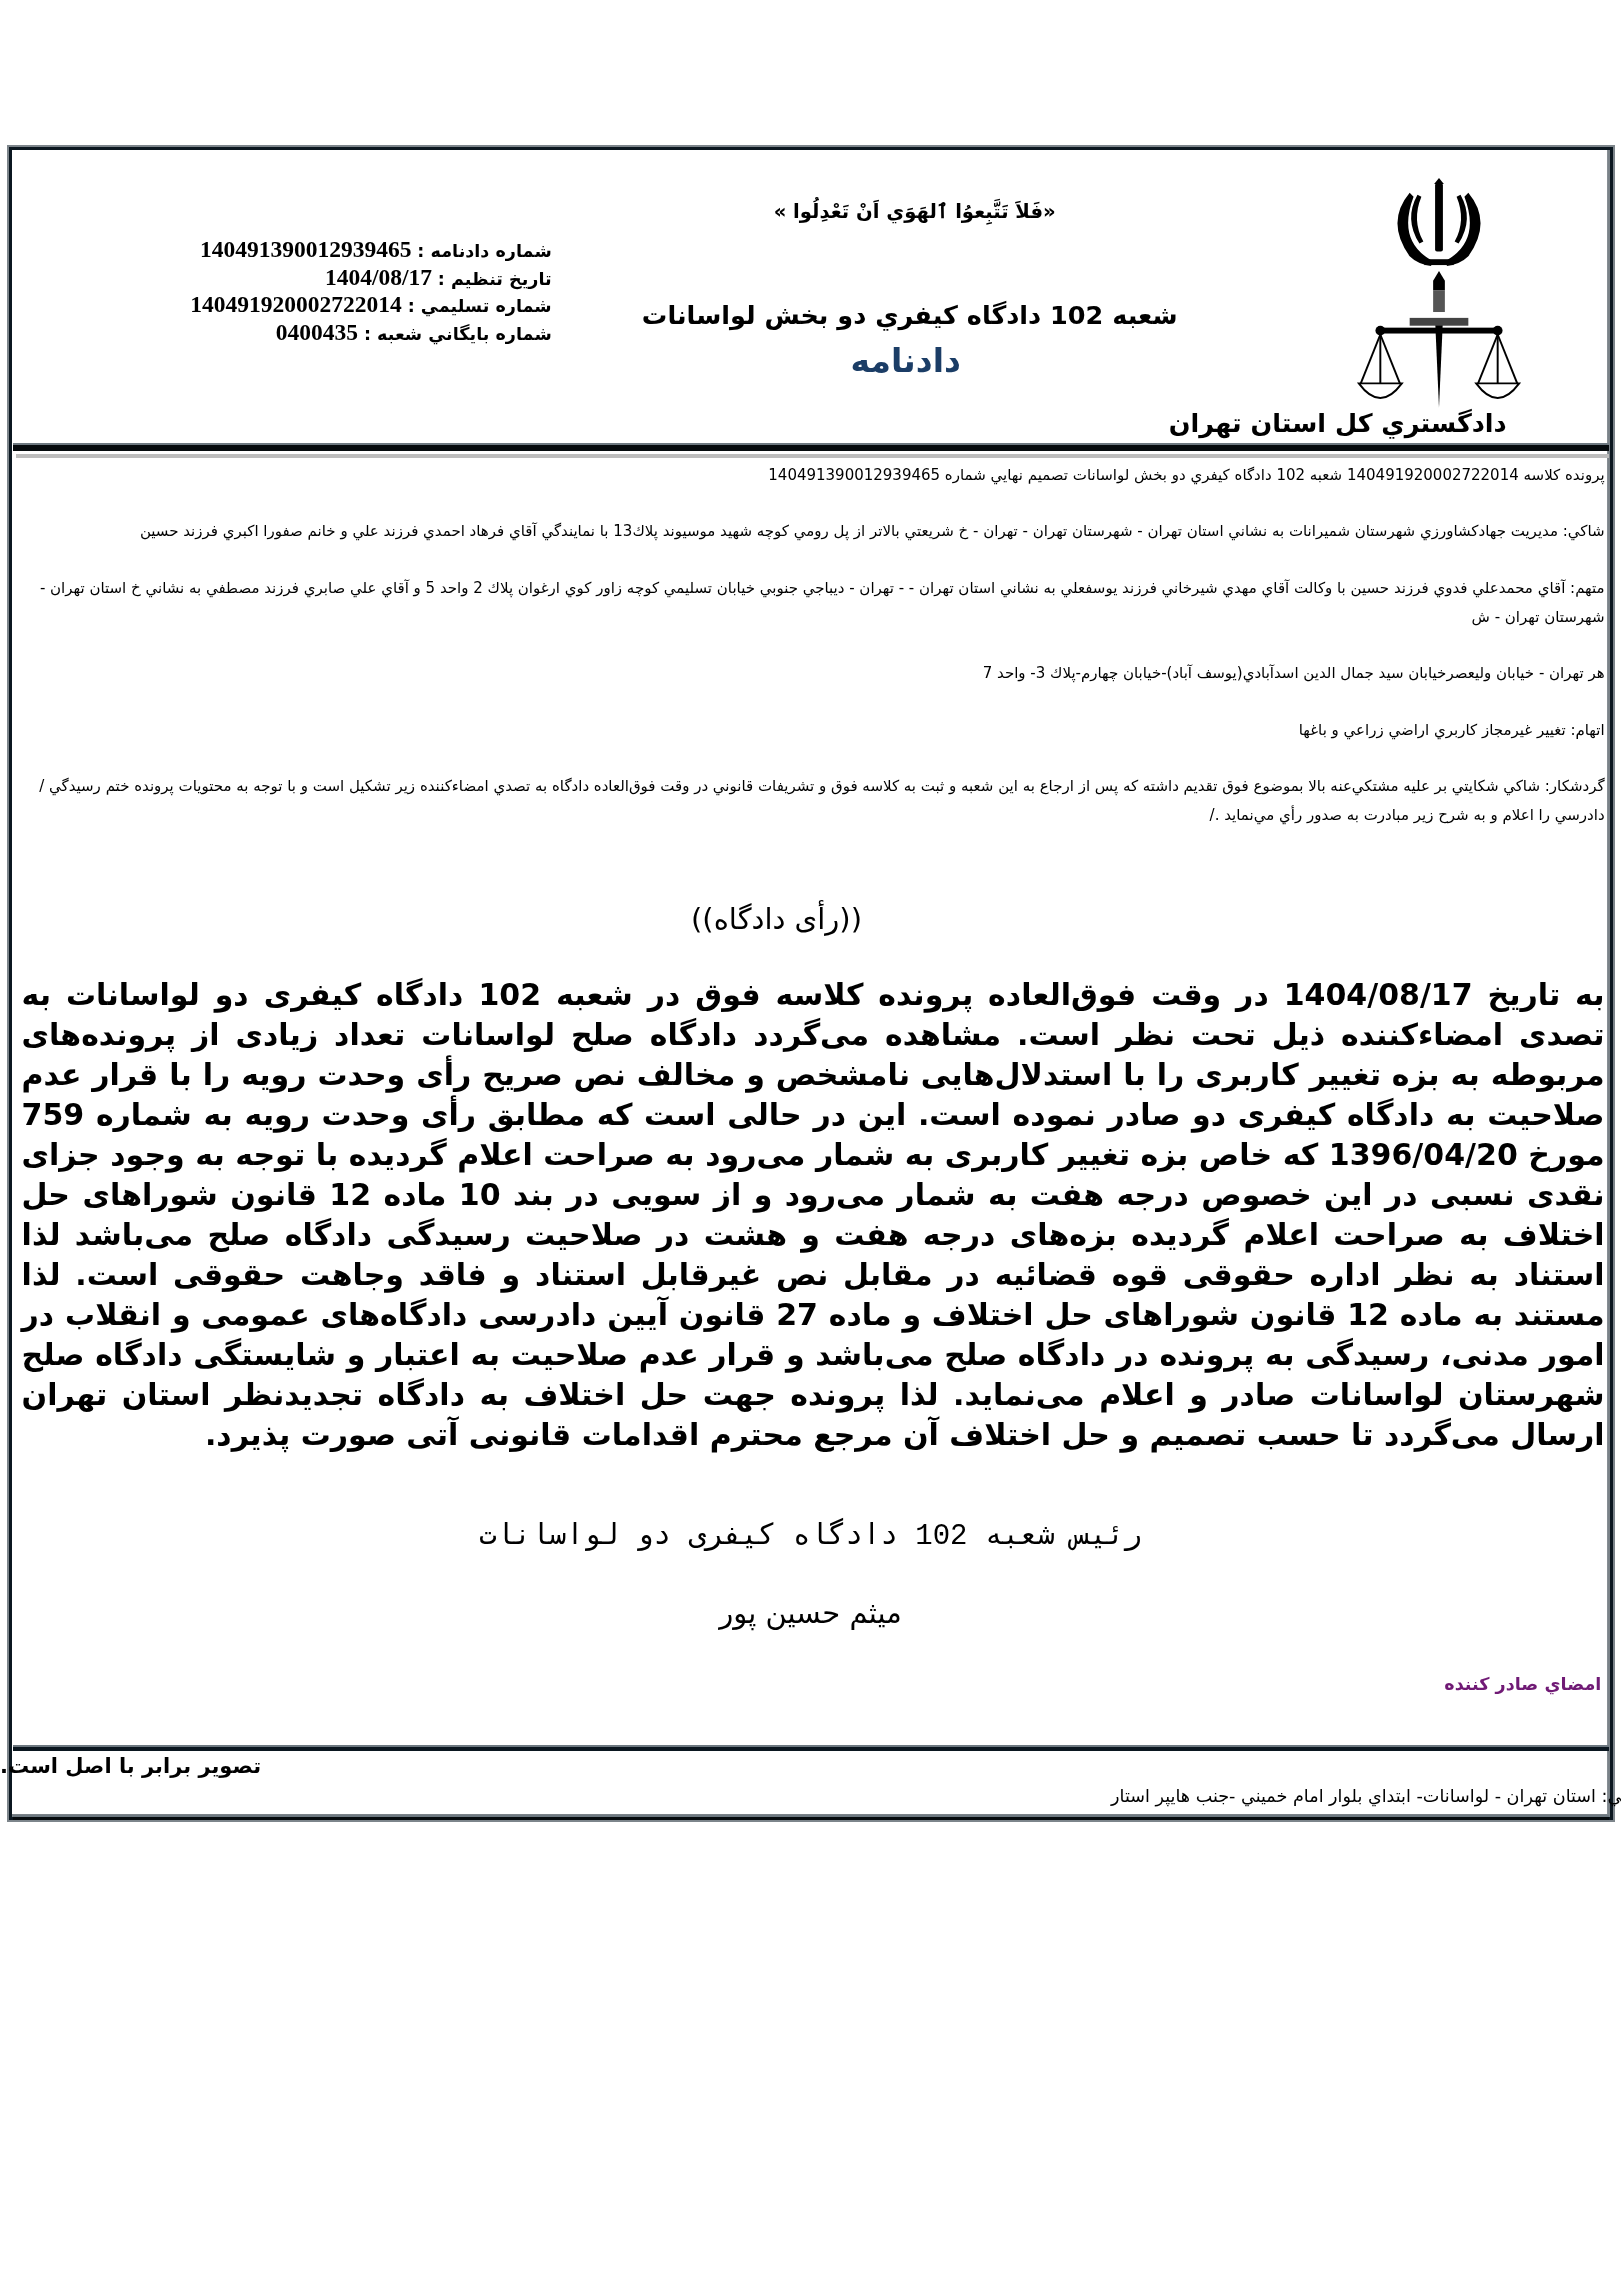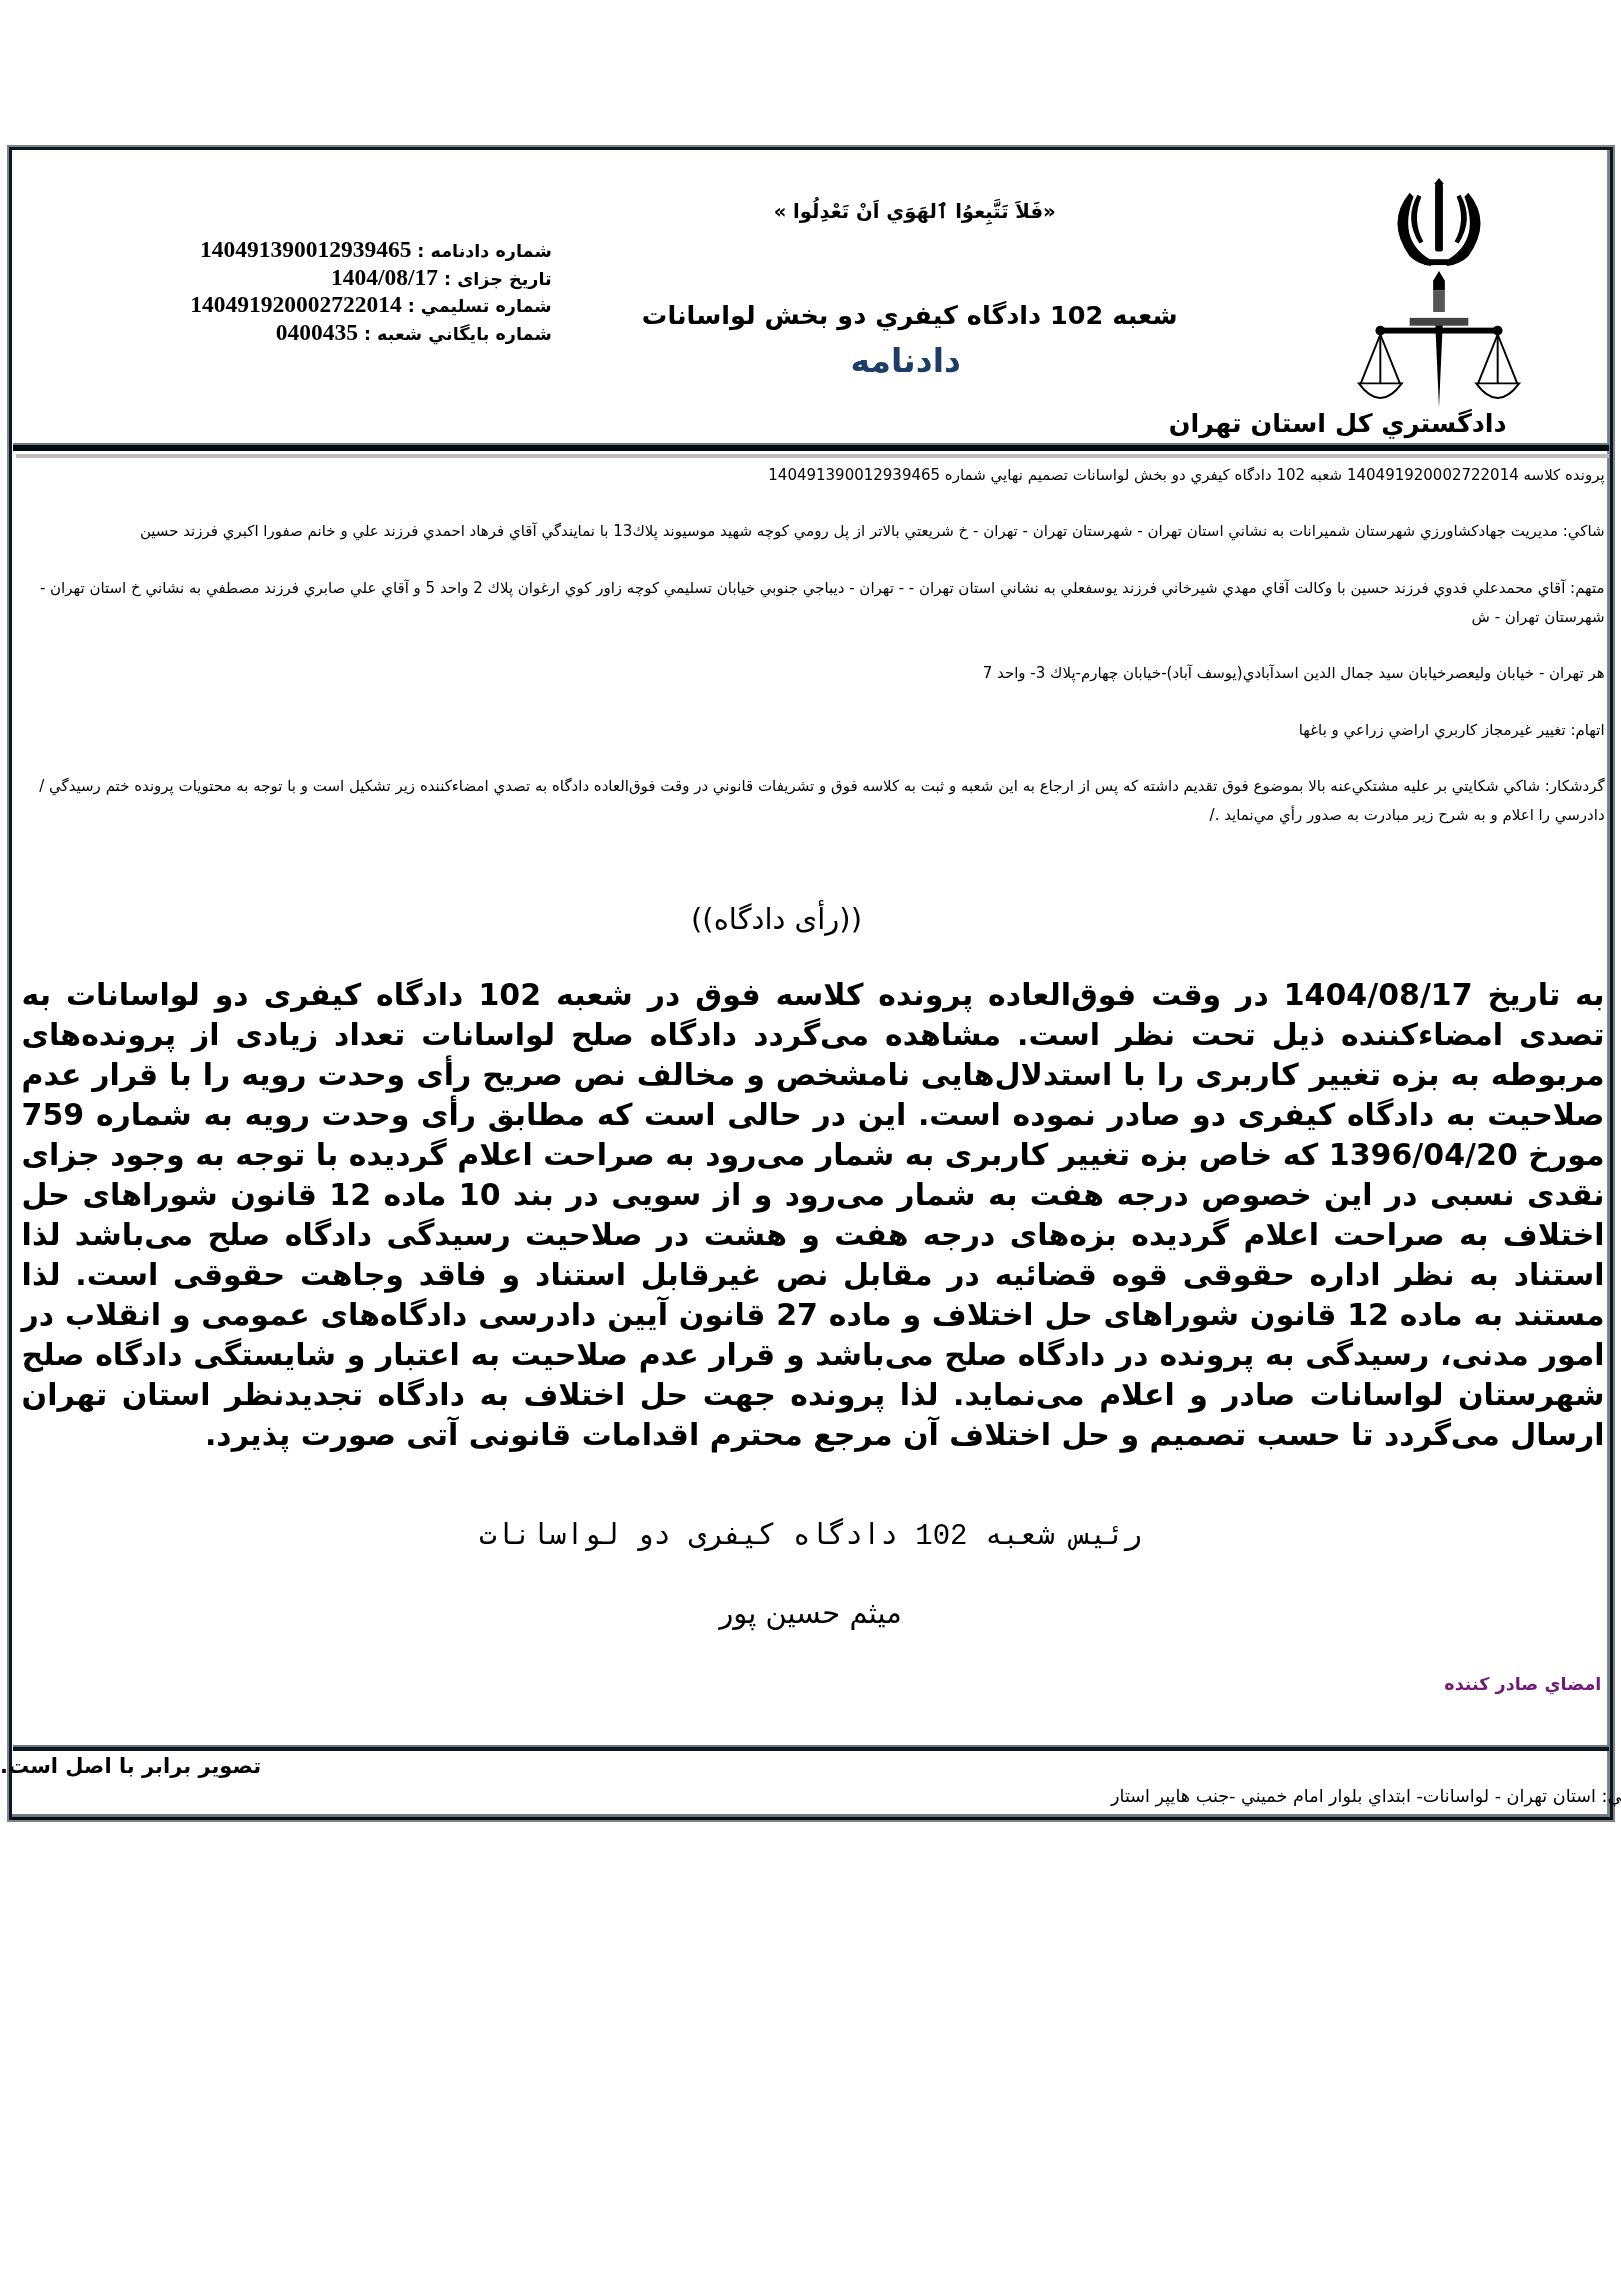--- a/index.html
+++ b/index.html
@@ -127,21 +127,21 @@
   <div class="org-name">دادگستري كل استان تهران</div>
   <div class="quote">«فَلاَ تَتَّبِعوُا ٱلهَوَي اَنْ تَعْدِلُوا »</div>
   <div class="branch">شعبه 102 دادگاه كيفري دو بخش لواسانات</div>
   <div class="doc-title">دادنامه</div>
   <div class="meta">
     <div class="meta-row">
       <span class="lbl">شماره دادنامه :</span>
       <span>140491390012939465</span>
     </div>
     <div class="meta-row">
-      <span class="lbl">تاريخ جزای :</span>
+      <span class="lbl">تاريخ تنظيم :</span>
       <span>1404/08/17</span>
     </div>
     <div class="meta-row">
       <span class="lbl">شماره تسليمي :</span>
       <span>140491920002722014</span>
     </div>
     <div class="meta-row">
       <span class="lbl">شماره بايگاني شعبه :</span>
       <span>0400435</span>
     </div>

